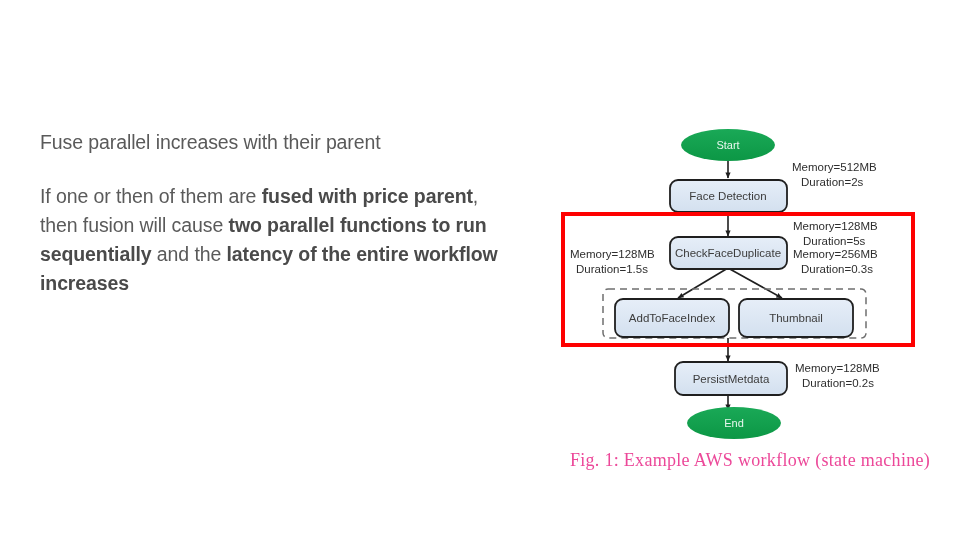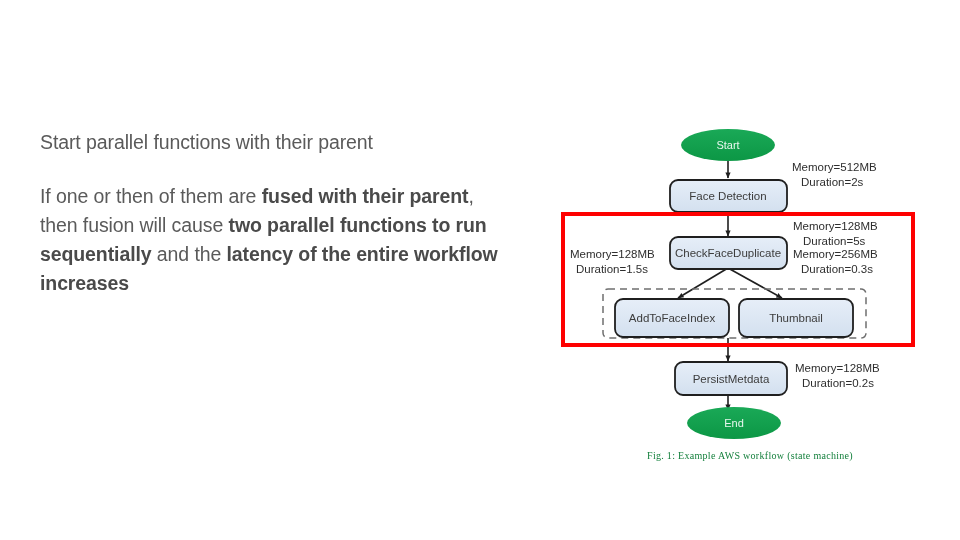--- a/index.html
+++ b/index.html
@@ -52,22 +52,22 @@
     left: 0;
     top: 0;
   }
   .fig-caption {
     position: absolute;
     left: 0;
     top: 340px;
     width: 420px;
     text-align: center;
     font-family: "Liberation Serif", serif;
-    font-size: 10px;
-    color: #15803d;
+    font-size: 18px;
+    color: #ec4899;
     letter-spacing: 0.3px;
   }
 
   
   .node-label {
     font-family: "Liberation Sans", sans-serif;
     font-size: 11.5px;
     fill: #3c3c3c;
   }
   .terminal-label {
@@ -78,22 +78,22 @@
   .annot {
     font-family: "Liberation Sans", sans-serif;
     font-size: 11.5px;
     fill: #2e2e2e;
   }
 </style>
 </head>
 <body>
 
 <div id="text-column">
-  <p class="para" id="para-heading"><span>Start parallel functions with their parent</span></p>
-  <p class="para" id="para-body"><span>If one or then of them are </span><b>fused with their parent</b><span>, then fusion will cause </span><b>two parallel functions to run sequentially</b><span> and the </span><b>latency of the entire workflow increases</b></p>
+  <p class="para" id="para-heading"><span>Fuse parallel increases with their parent</span></p>
+  <p class="para" id="para-body"><span>If one or then of them are </span><b>fused with price parent</b><span>, then fusion will cause </span><b>two parallel functions to run sequentially</b><span> and the </span><b>latency of the entire workflow increases</b></p>
 </div>
 
 <div id="figure">
 
   <svg id="figure-svg" width="420" height="345" viewBox="0 0 420 345">
     <defs>
       <marker id="arrowhead" markerWidth="7" markerHeight="7" refX="5.6" refY="2.6" orient="auto" markerUnits="userSpaceOnUse">
         <path d="M0,0 L6,2.6 L0,5.2 z" fill="#1f1f1f"></path>
       </marker>
       <linearGradient id="nodeGrad" x1="0" y1="0" x2="0" y2="1">

